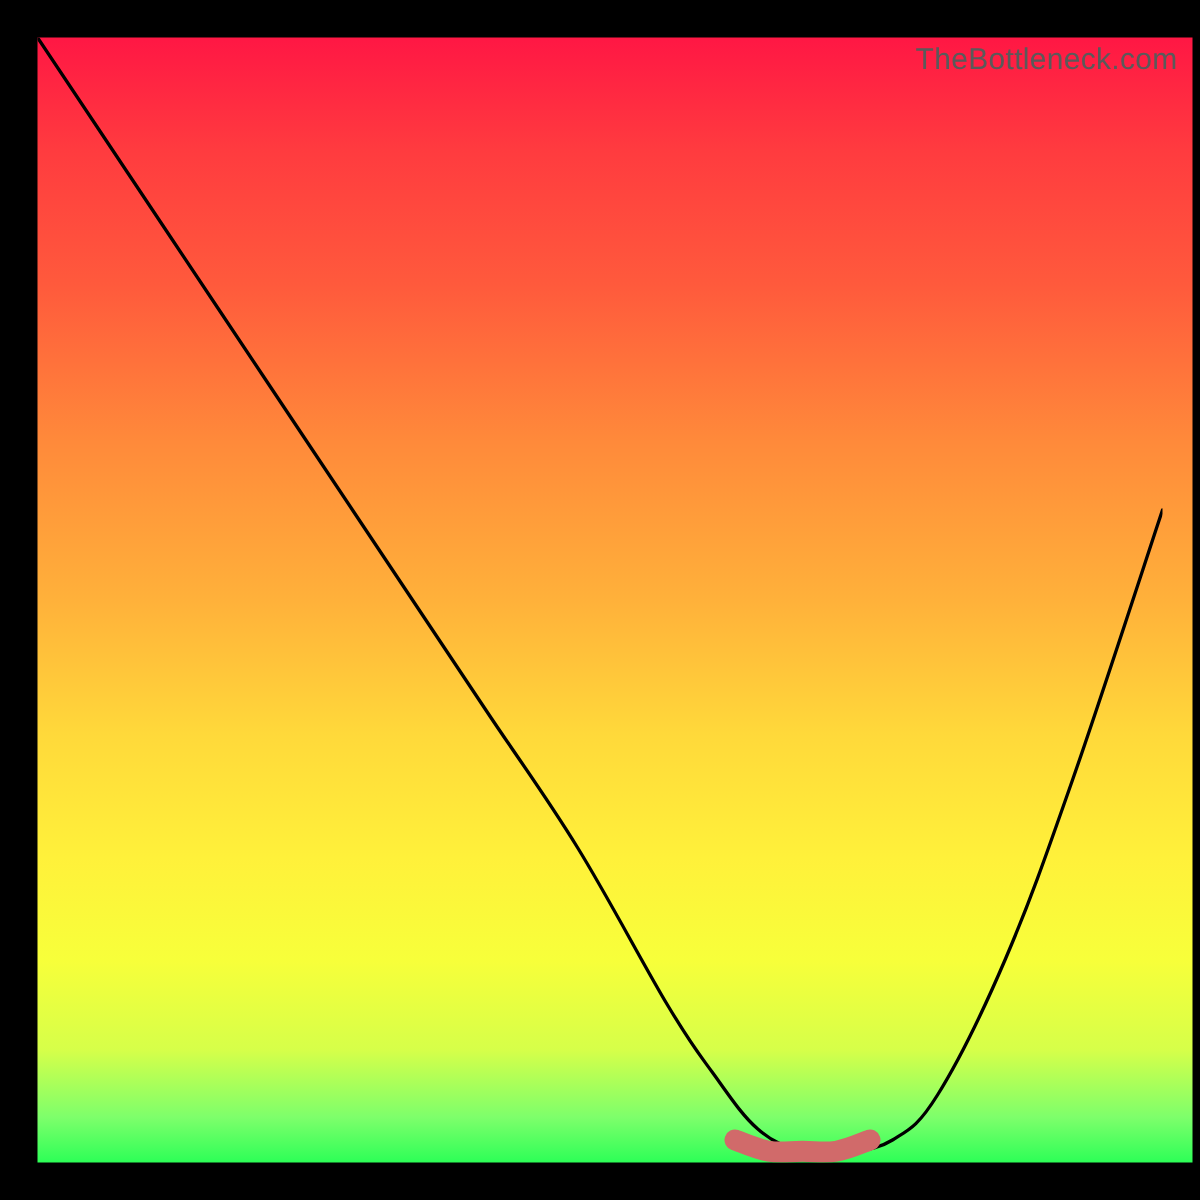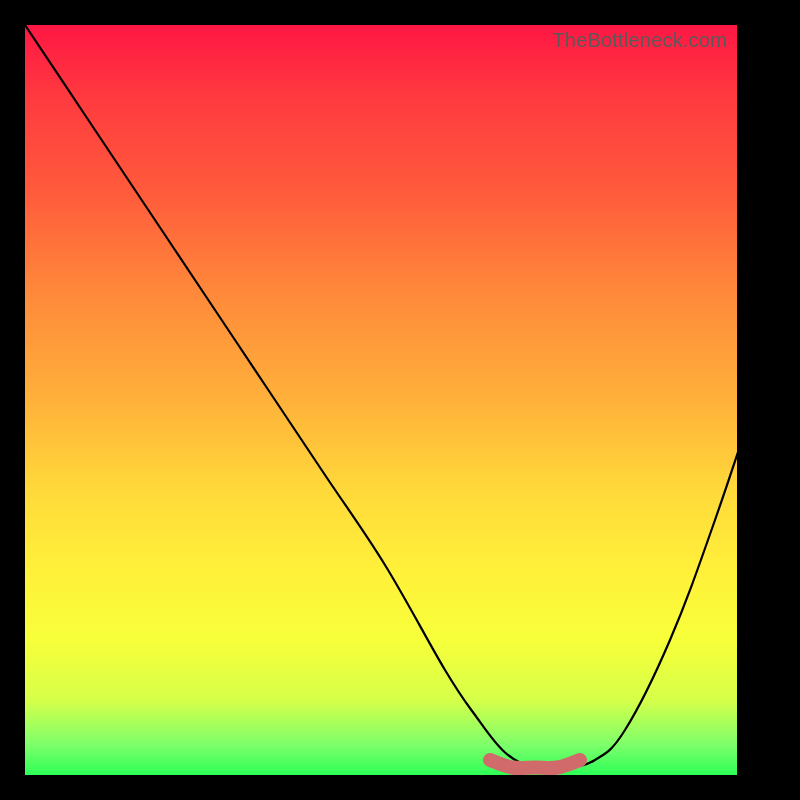--- a/index.html
+++ b/index.html
@@ -7,21 +7,21 @@
   .frame {
     width: 800px;
     height: 800px;
     background: #000;
     position: relative;
   }
   .plot {
     position: absolute;
     left: 25px;
     top: 25px;
-    width: 712px;
+    width: 770px;
     height: 750px;
     background: linear-gradient(to bottom,
       #ff1744 0%,
       #ff3b3f 10%,
       #ff5a3c 22%,
       #ff8a3a 36%,
       #ffb13a 50%,
       #ffd93a 62%,
       #fff13a 73%,
       #f7ff3a 82%,

